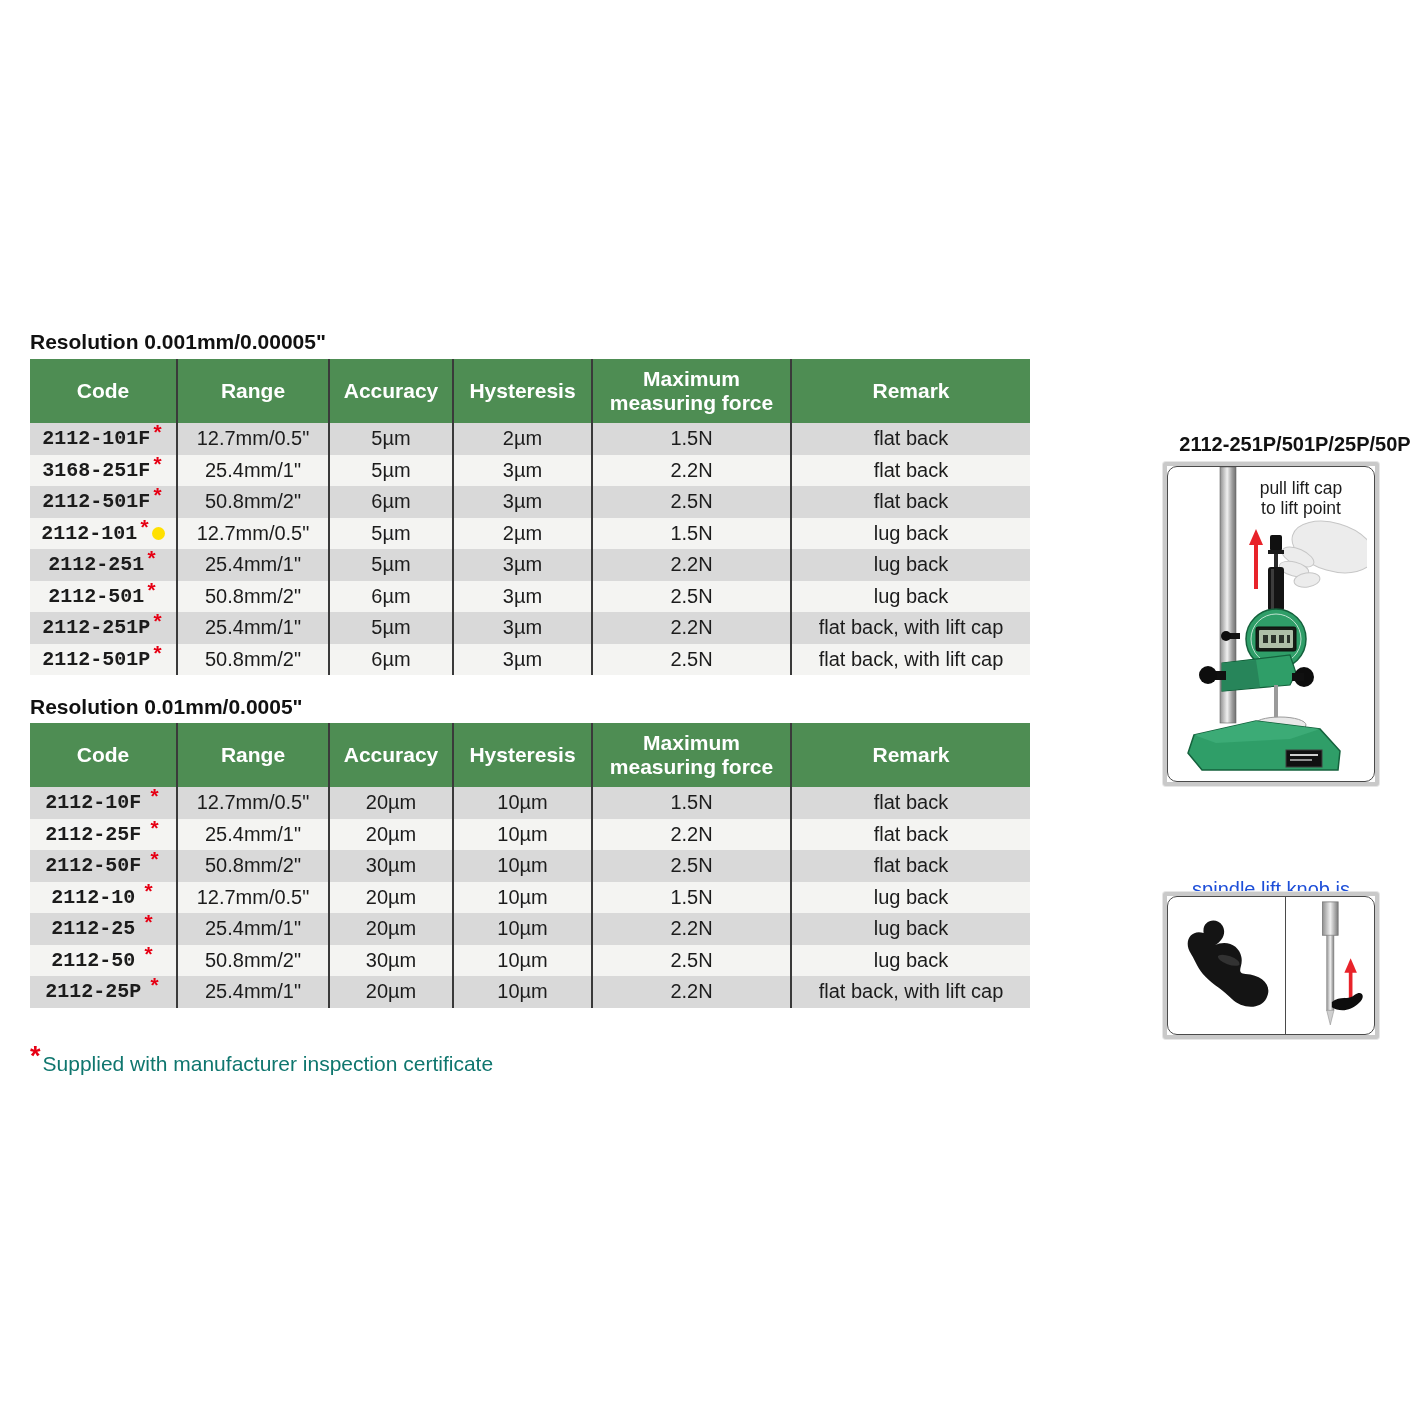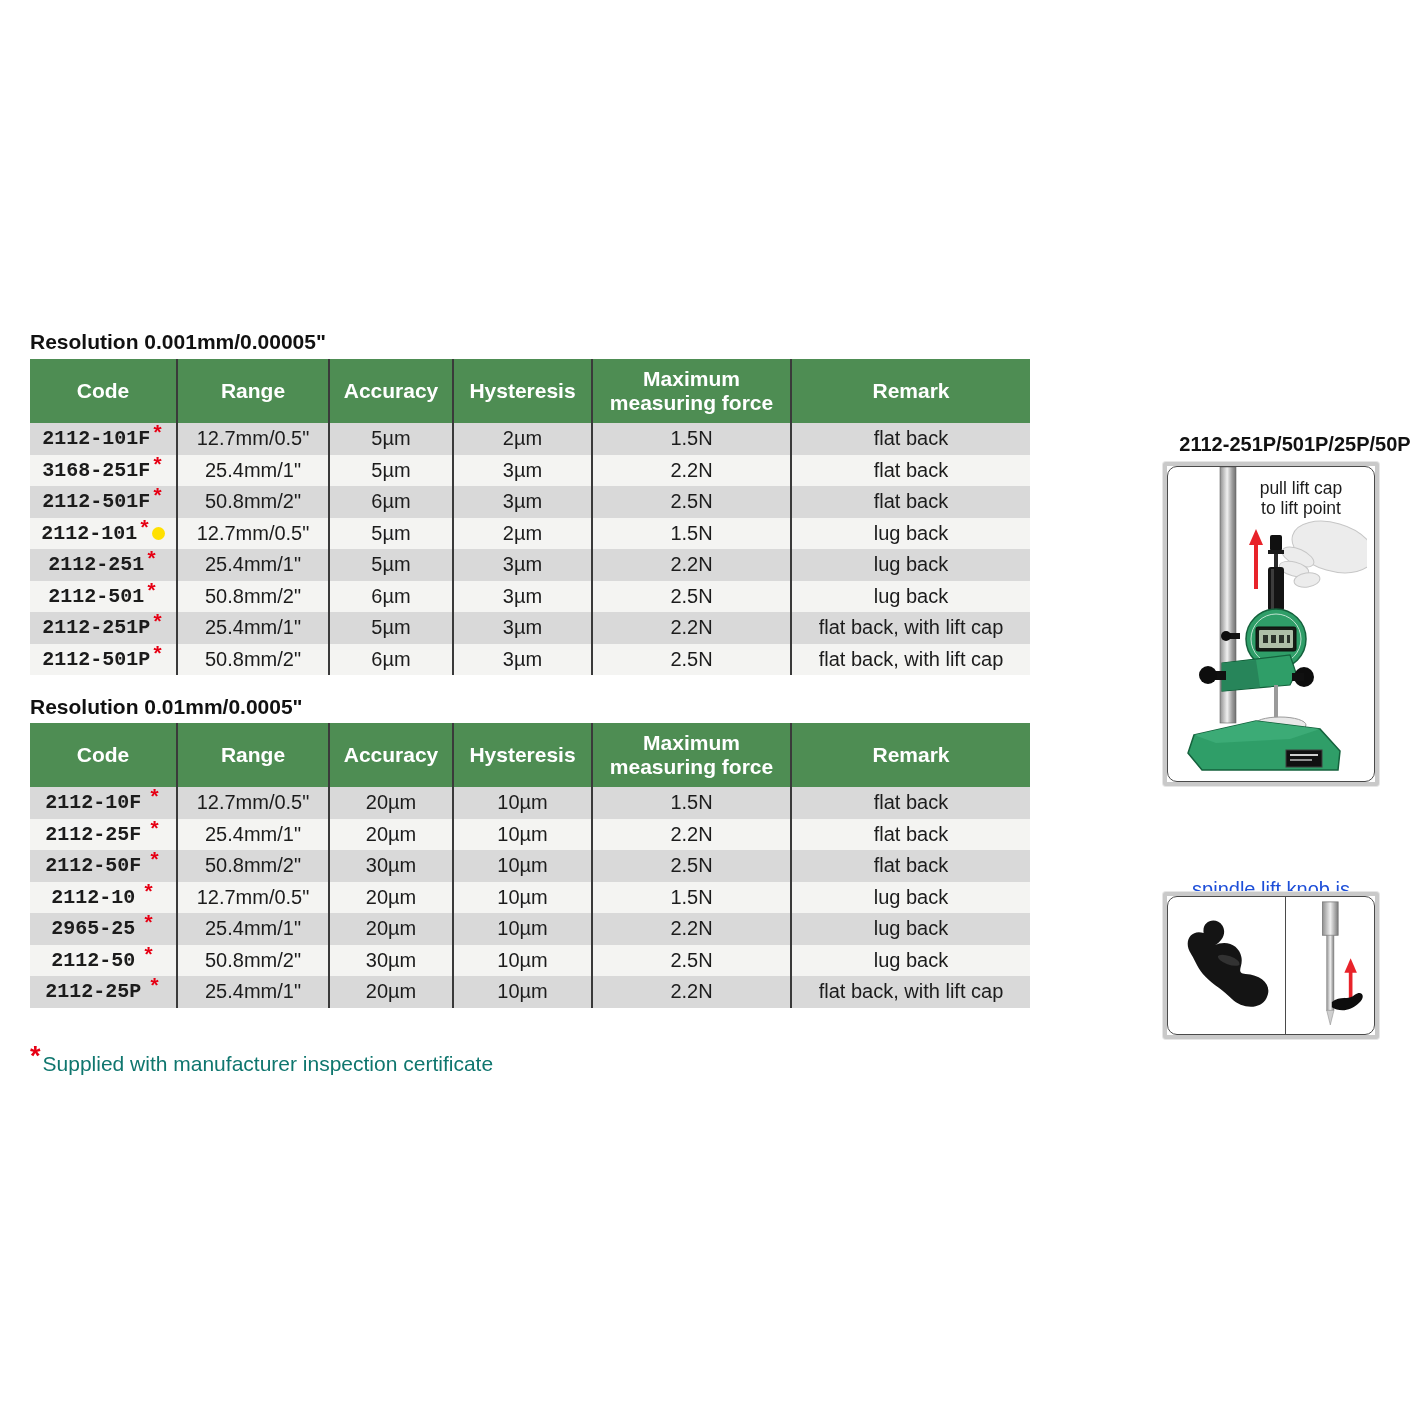--- a/index.html
+++ b/index.html
@@ -208,21 +208,21 @@
     <tr>
       <td class="code-cell"><span class="code">2112-10</span><span class="star gap">*</span></td>
       <td class="range">12.7mm/0.5"</td>
       <td class="accuracy">20µm</td>
       <td class="hysteresis">10µm</td>
       <td class="force">1.5N</td>
       <td class="remark">lug back</td>
     </tr>
 
     <tr>
-      <td class="code-cell"><span class="code">2965-25</span><span class="star gap">*</span></td>
+      <td class="code-cell"><span class="code">2112-25</span><span class="star gap">*</span></td>
       <td class="range">25.4mm/1"</td>
       <td class="accuracy">20µm</td>
       <td class="hysteresis">10µm</td>
       <td class="force">2.2N</td>
       <td class="remark">lug back</td>
     </tr>
 
     <tr>
       <td class="code-cell"><span class="code">2112-50</span><span class="star gap">*</span></td>
       <td class="range">50.8mm/2"</td>

